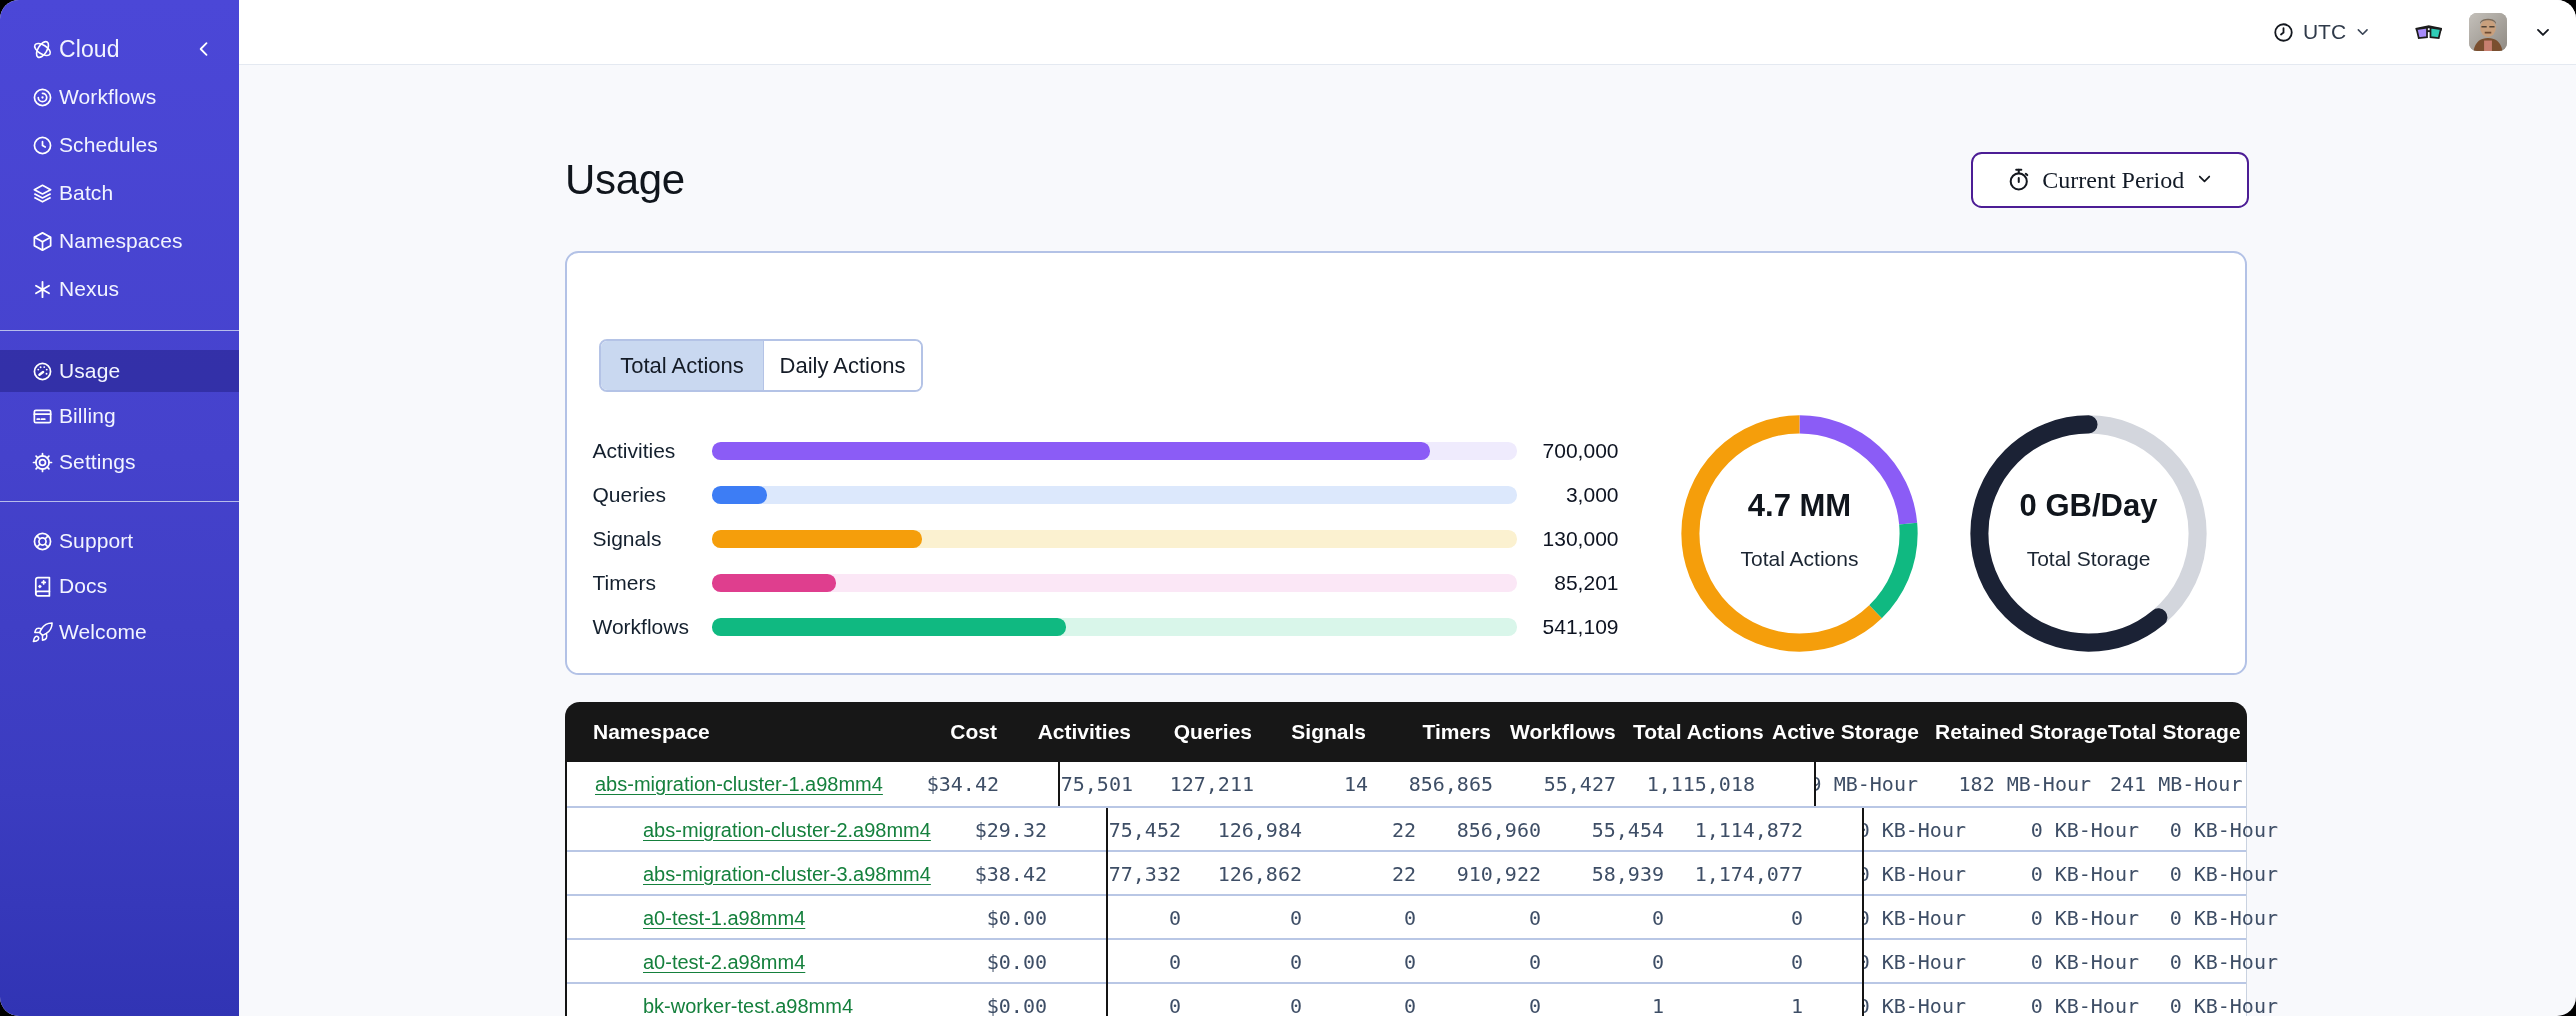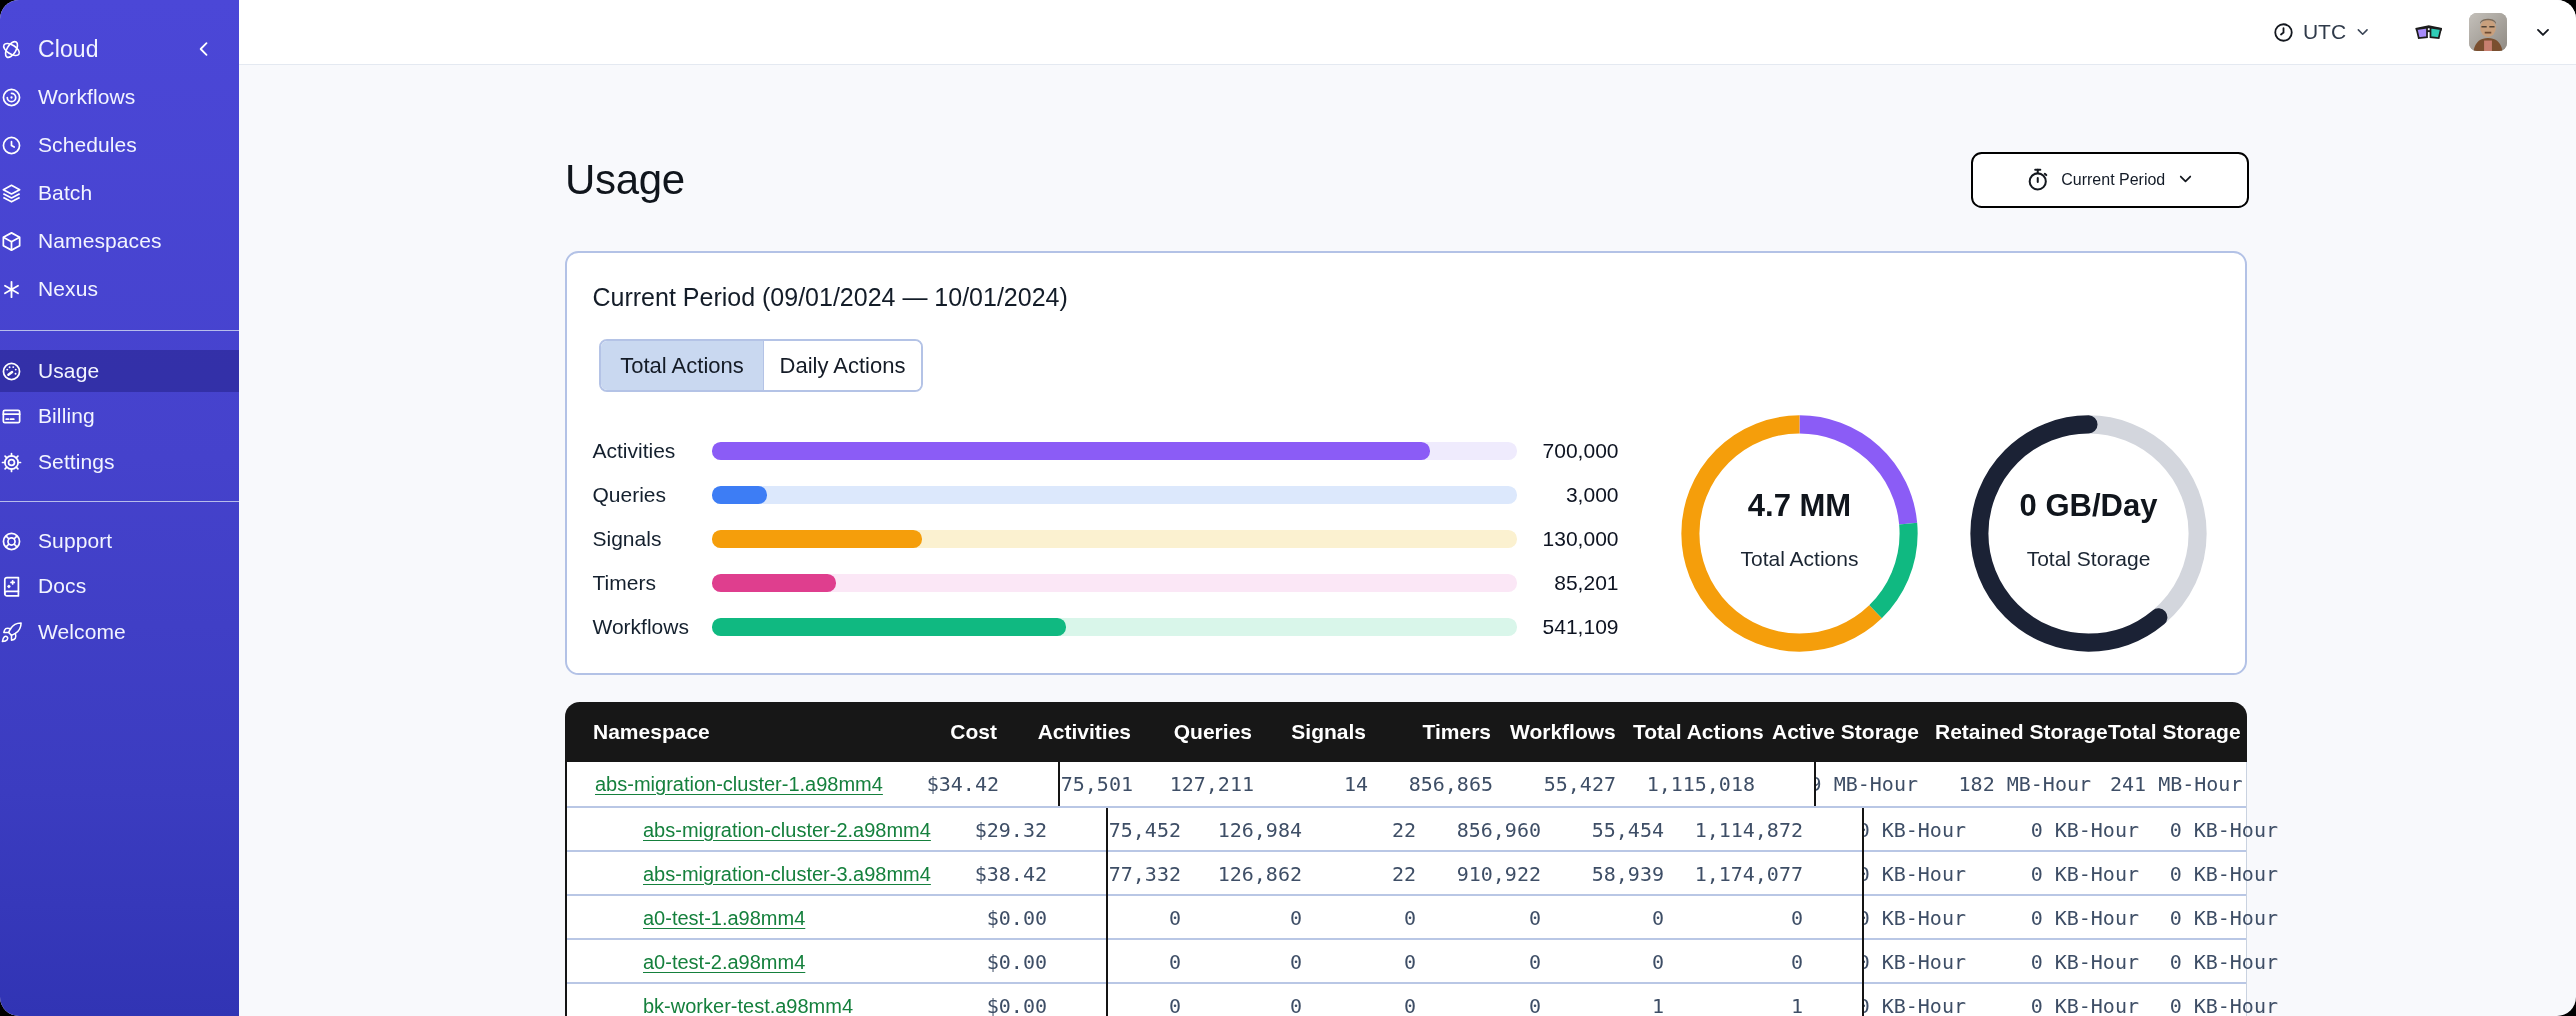--- a/index.html
+++ b/index.html
@@ -6,21 +6,21 @@
   html,body { background:#000; }
   body { font-family:"Liberation Sans","DejaVu Sans",sans-serif; }
 
   .app { position:relative; width:2576px; height:1016px; background:#F8F9FC;
          border-radius:19px; overflow:hidden; }
 
   
   .sidebar { position:absolute; left:0; top:0; bottom:0; width:239px; z-index:5;
     background:linear-gradient(180deg,#4B47D7 0%,#4542CC 45%,#3B3CC0 78%,#3134B4 100%); }
   .s-item { position:absolute; left:0; right:0; height:42px; display:flex;
-    align-items:center; gap:15px; color:#F2F4FF; cursor:pointer; }
+    align-items:center; padding-left:31px; gap:5px; color:#F2F4FF; cursor:pointer; }
   .s-item.selected { background:rgba(10,8,80,0.30); }
   .s-icon { width:23px; height:23px; flex:0 0 23px; display:flex; align-items:center; }
   .s-icon svg { width:23px; height:23px; }
   .s-label { font-size:21px; font-weight:400; letter-spacing:0.1px; }
   .brand .s-label { font-size:23px; font-weight:500; }
   .collapse { position:absolute; right:25.5px; top:50%; transform:translateY(-50%);
     width:20px; height:20px; }
   .collapse svg { width:20px; height:20px; }
   .s-divider { position:absolute; left:0; right:0; height:1.3px;
     background:rgba(222,230,246,0.75); }
@@ -37,24 +37,24 @@
   .avatar { width:38px; height:38px; border-radius:8px; overflow:hidden; cursor:pointer; }
   .avatar svg { width:38px; height:38px; display:block; }
   .tb-chev { width:20px; height:20px; cursor:pointer; }
   .tb-chev svg { width:20px; height:20px; }
 
   
   .main { position:absolute; left:239px; top:66px; right:0; bottom:0; }
   .page-title { position:absolute; left:326px; top:90px; font-size:42px;
     font-weight:500; color:#10151C; letter-spacing:-0.3px; }
   .period-btn { position:absolute; left:1732px; top:86px; width:278px; height:56px;
-    background:#fff; border:2px solid #000000; border-radius:10.7px; display:flex;
-    align-items:center; justify-content:center; gap:10.7px; font-size:16px;
+    background:#fff; border:2px solid #4c1d95; border-radius:10.7px; display:flex;
+    align-items:center; justify-content:center; gap:10.7px; font-size:24px;
     font-weight:500; color:#121A26; cursor:pointer;
-    font-family:Liberation Sans, sans-serif; }
+    font-family:Liberation Serif, serif; }
   .period-btn svg { width:25.5px; height:25.5px; }
   .period-btn .chev svg { width:19px; height:19px; }
 
   
   .card { position:absolute; left:326px; top:185px; width:1682px; height:424px;
     background:#fff; border:2px solid #B3C2E6; border-radius:13.4px; }
   .card-title { position:absolute; left:25.5px; top:29.5px; font-size:25px;
     font-weight:500; color:#131C28; }
   .tabs { position:absolute; left:32px; top:86px; height:53px; display:flex;
     border:2px solid #B4C3E6; border-radius:8px; overflow:hidden; background:#fff; }
@@ -294,21 +294,20 @@
       </svg>
       <span>Current Period</span>
       <span class="chev">
         <svg viewBox="0 0 24 24" fill="none" stroke="#14181F" stroke-width="2.2" stroke-linecap="round" stroke-linejoin="round">
             <path d="M6 9.5 L12 15.5 L18 9.5"></path>
           </svg>
       </span>
     </button>
 
     <section class="card">
-      <h2 class="card-title">Current Period (09/01/2024 — 10/01/2024)</h2>
 
       <div class="tabs">
         <button class="tab t0 selected">Total Actions</button>
         <button class="tab t1">Daily Actions</button>
       </div>
 
       <div class="bars" id="bars">
   <div class="bar-row">
     <span class="bar-label">Activities</span>
     <span class="bar-track" style="background:#EFEBFD">

